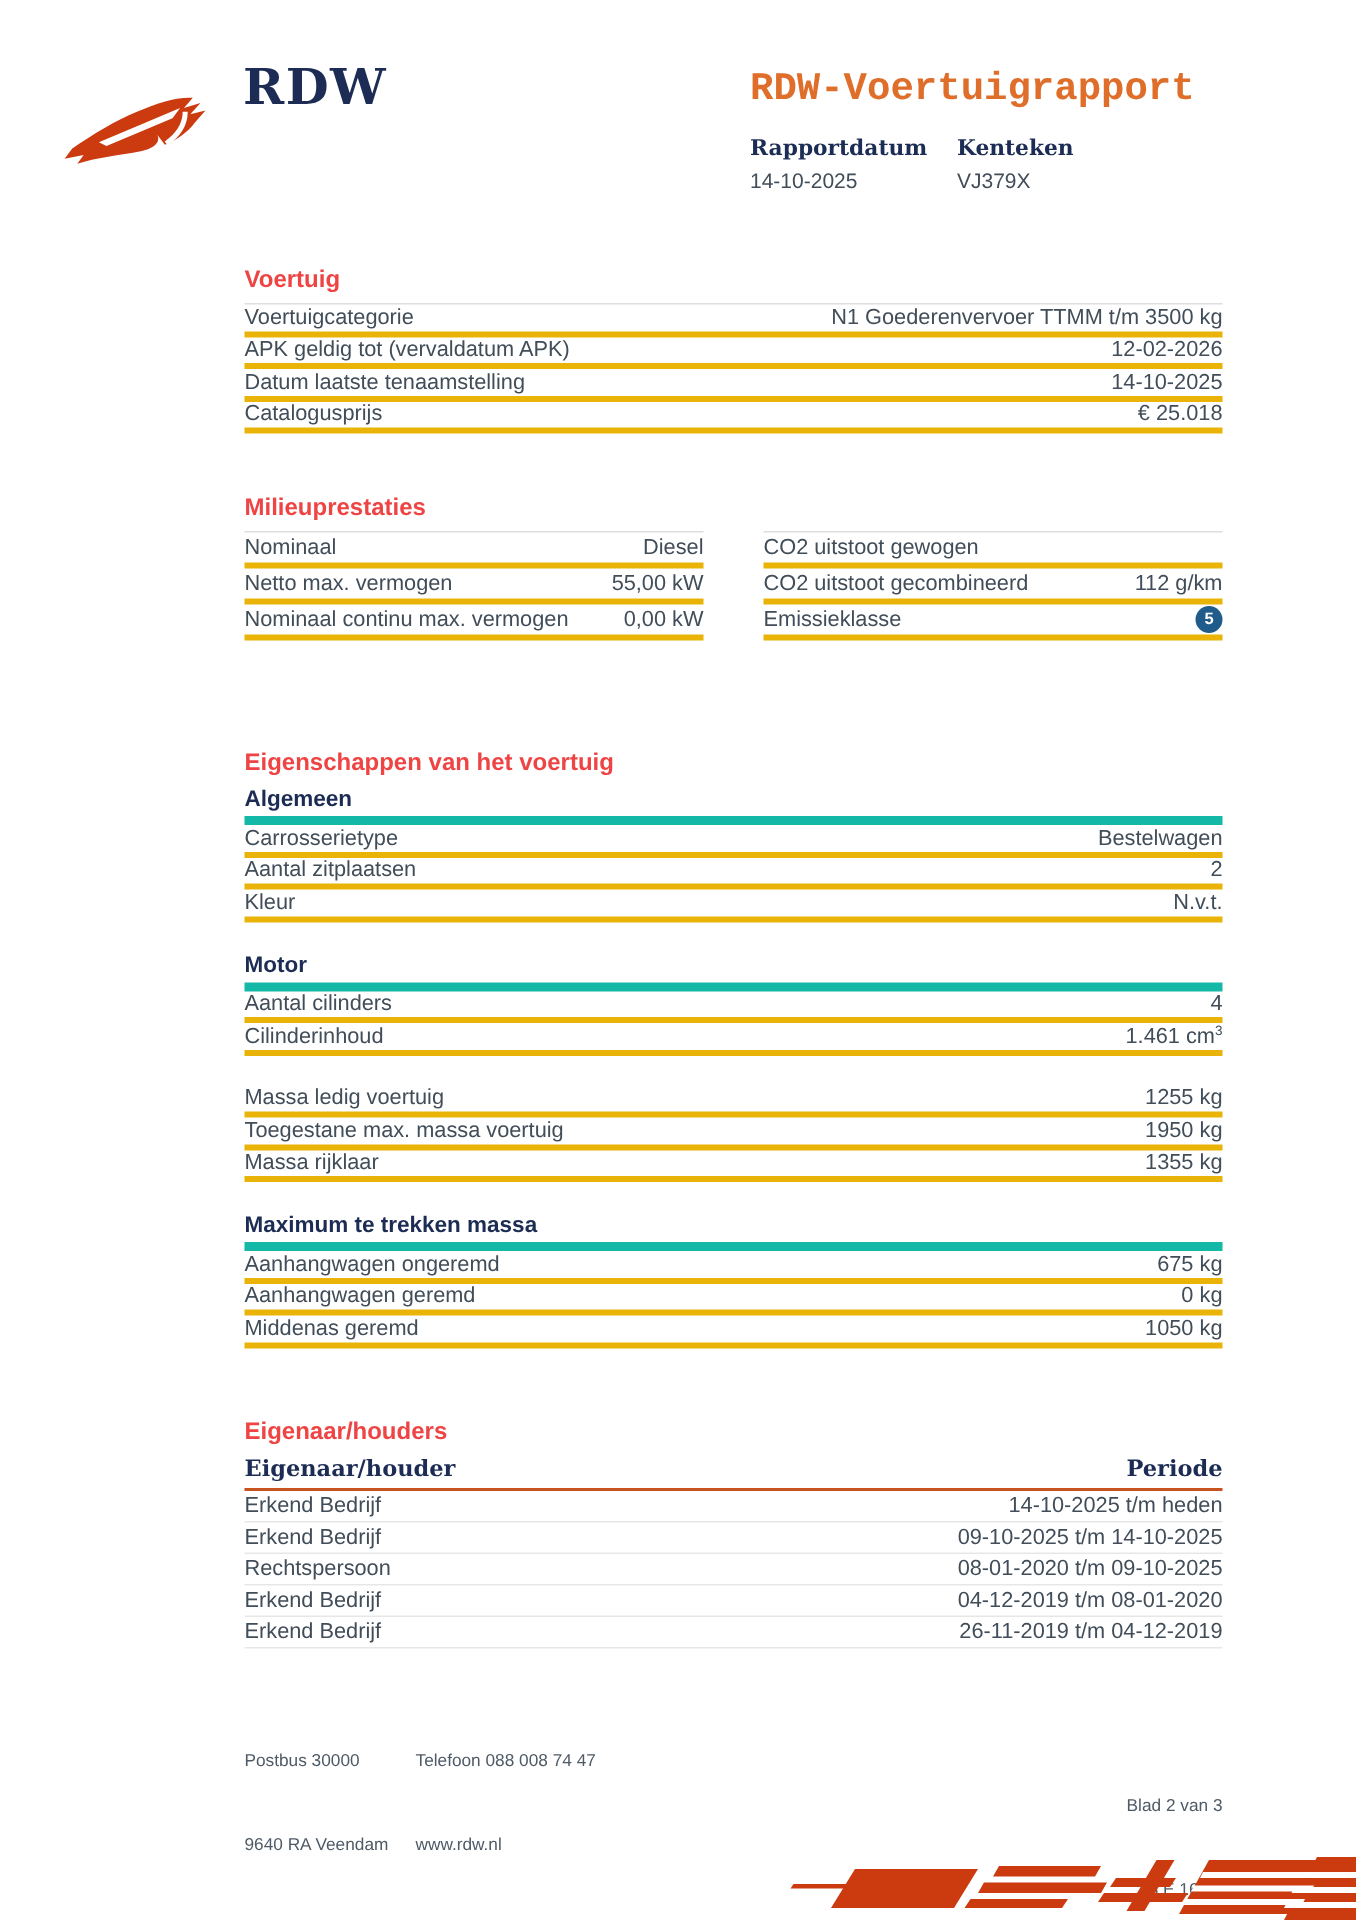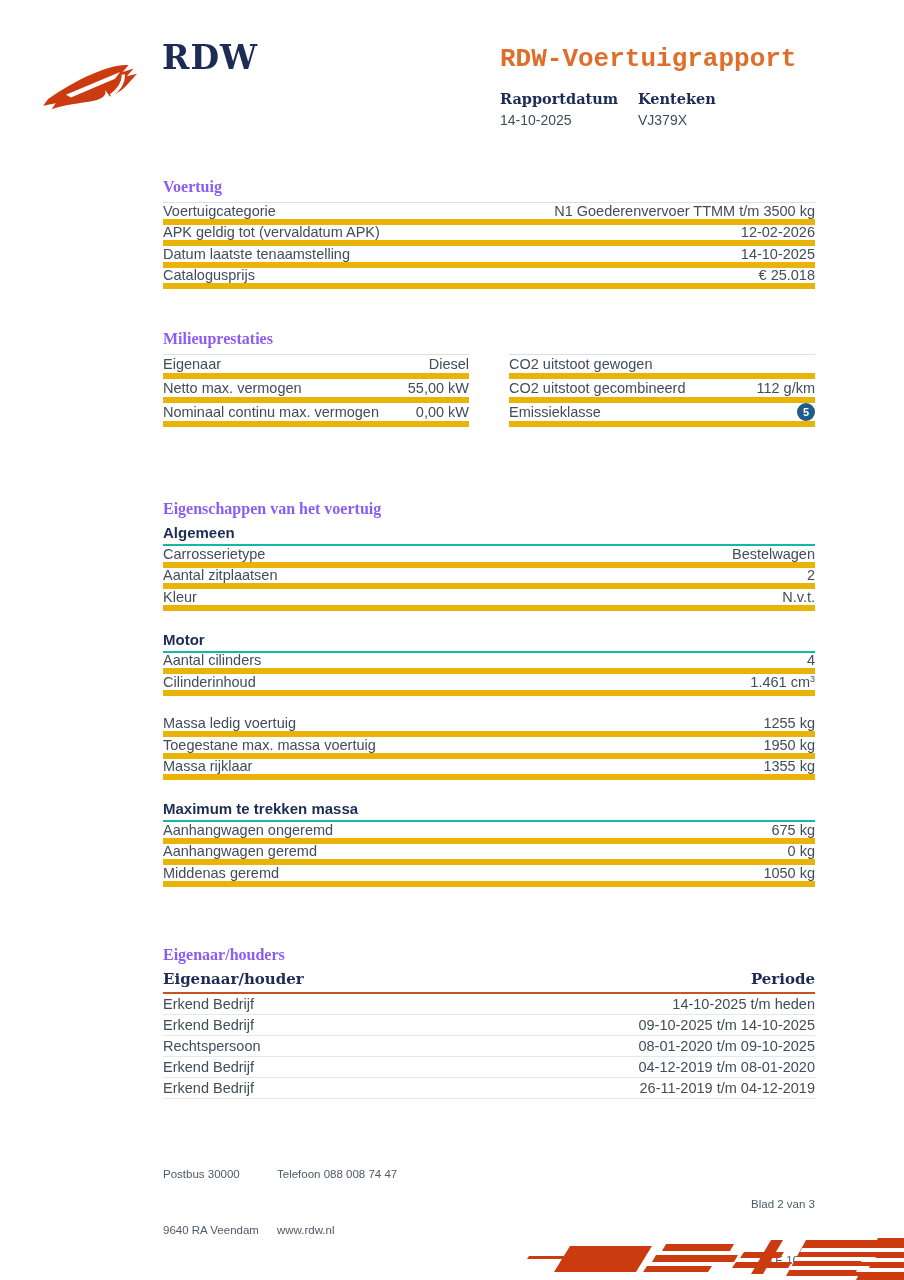--- a/index.html
+++ b/index.html
@@ -29,27 +29,27 @@
   .meta-col { width: 138px; }
   .meta-label {
     font-family: "DejaVu Serif", serif; font-weight: bold;
     font-size: 14.5px; color: #1c2c54;
   }
   .meta-value { margin-top: 5px; font-size: 14px; color: #414d58; }
 
   
   .section { position: absolute; left: 163px; width: 652px; }
   .sec-heading {
-    font-family: Liberation Serif, serif; font-weight: bold;
-    font-size: 16px; color: #8b5cf6; margin-bottom: 6px;
+    font-family: Liberation Sans, sans-serif; font-weight: bold;
+    font-size: 16px; color: #ef4444; margin-bottom: 6px;
   }
   .kv-table { border-top: 1px solid #dedede; }
   .row {
     display: flex; justify-content: space-between; align-items: center;
-    height: 21.5px; border-bottom: 6px solid #eab308;
+    height: 21.5px; border-bottom: 4px solid #eab308;
     font-size: 14.5px;
   }
   .row-label { white-space: nowrap; }
   .row-value { white-space: nowrap; text-align: right; }
   .sup { font-size: 9px; position: relative; top: -5px; }
 
   
   .cols { display: flex; gap: 40px; }
   .col { width: 306px; }
   .col .row { height: 24px; }
@@ -58,21 +58,21 @@
     background: #1f5c8b; color: #fff;
     font-size: 11px; font-weight: bold;
     display: flex; align-items: center; justify-content: center;
   }
 
   
   .subsec { margin-top: 0; }
   .subsec + .subsec { margin-top: 20px; }
   .subsec-title {
     font-size: 15px; font-weight: bold; color: #1c2c54;
-    padding-bottom: 3px; border-bottom: 2px solid #14b8a6;
+    padding-bottom: 3px; border-bottom: 6px solid #14b8a6;
   }
   .subsec .row { height: 21.5px; }
 
   
   .owner-header {
     display: flex; justify-content: space-between; align-items: flex-end;
     font-family: "DejaVu Serif", serif; font-weight: bold;
     font-size: 15px; color: #1c2c54;
     padding-bottom: 4px; border-bottom: 2px solid #c7531f;
   }
@@ -136,21 +136,21 @@
         <span class="row-value">€ 25.018</span>
       </div>
     </div>
   </div>
 
   <div class="section" style="top:330px">
     <div class="sec-heading">Milieuprestaties</div>
     <div class="cols">
       <div class="col kv-table">
         <div class="row">
-          <span class="row-label">Eigenaar</span>
+          <span class="row-label">Nominaal</span>
           <span class="row-value">Diesel</span>
         </div>
         <div class="row">
           <span class="row-label">Netto max. vermogen</span>
           <span class="row-value">55,00 kW</span>
         </div>
         <div class="row">
           <span class="row-label">Nominaal continu max. vermogen</span>
           <span class="row-value">0,00 kW</span>
         </div>

